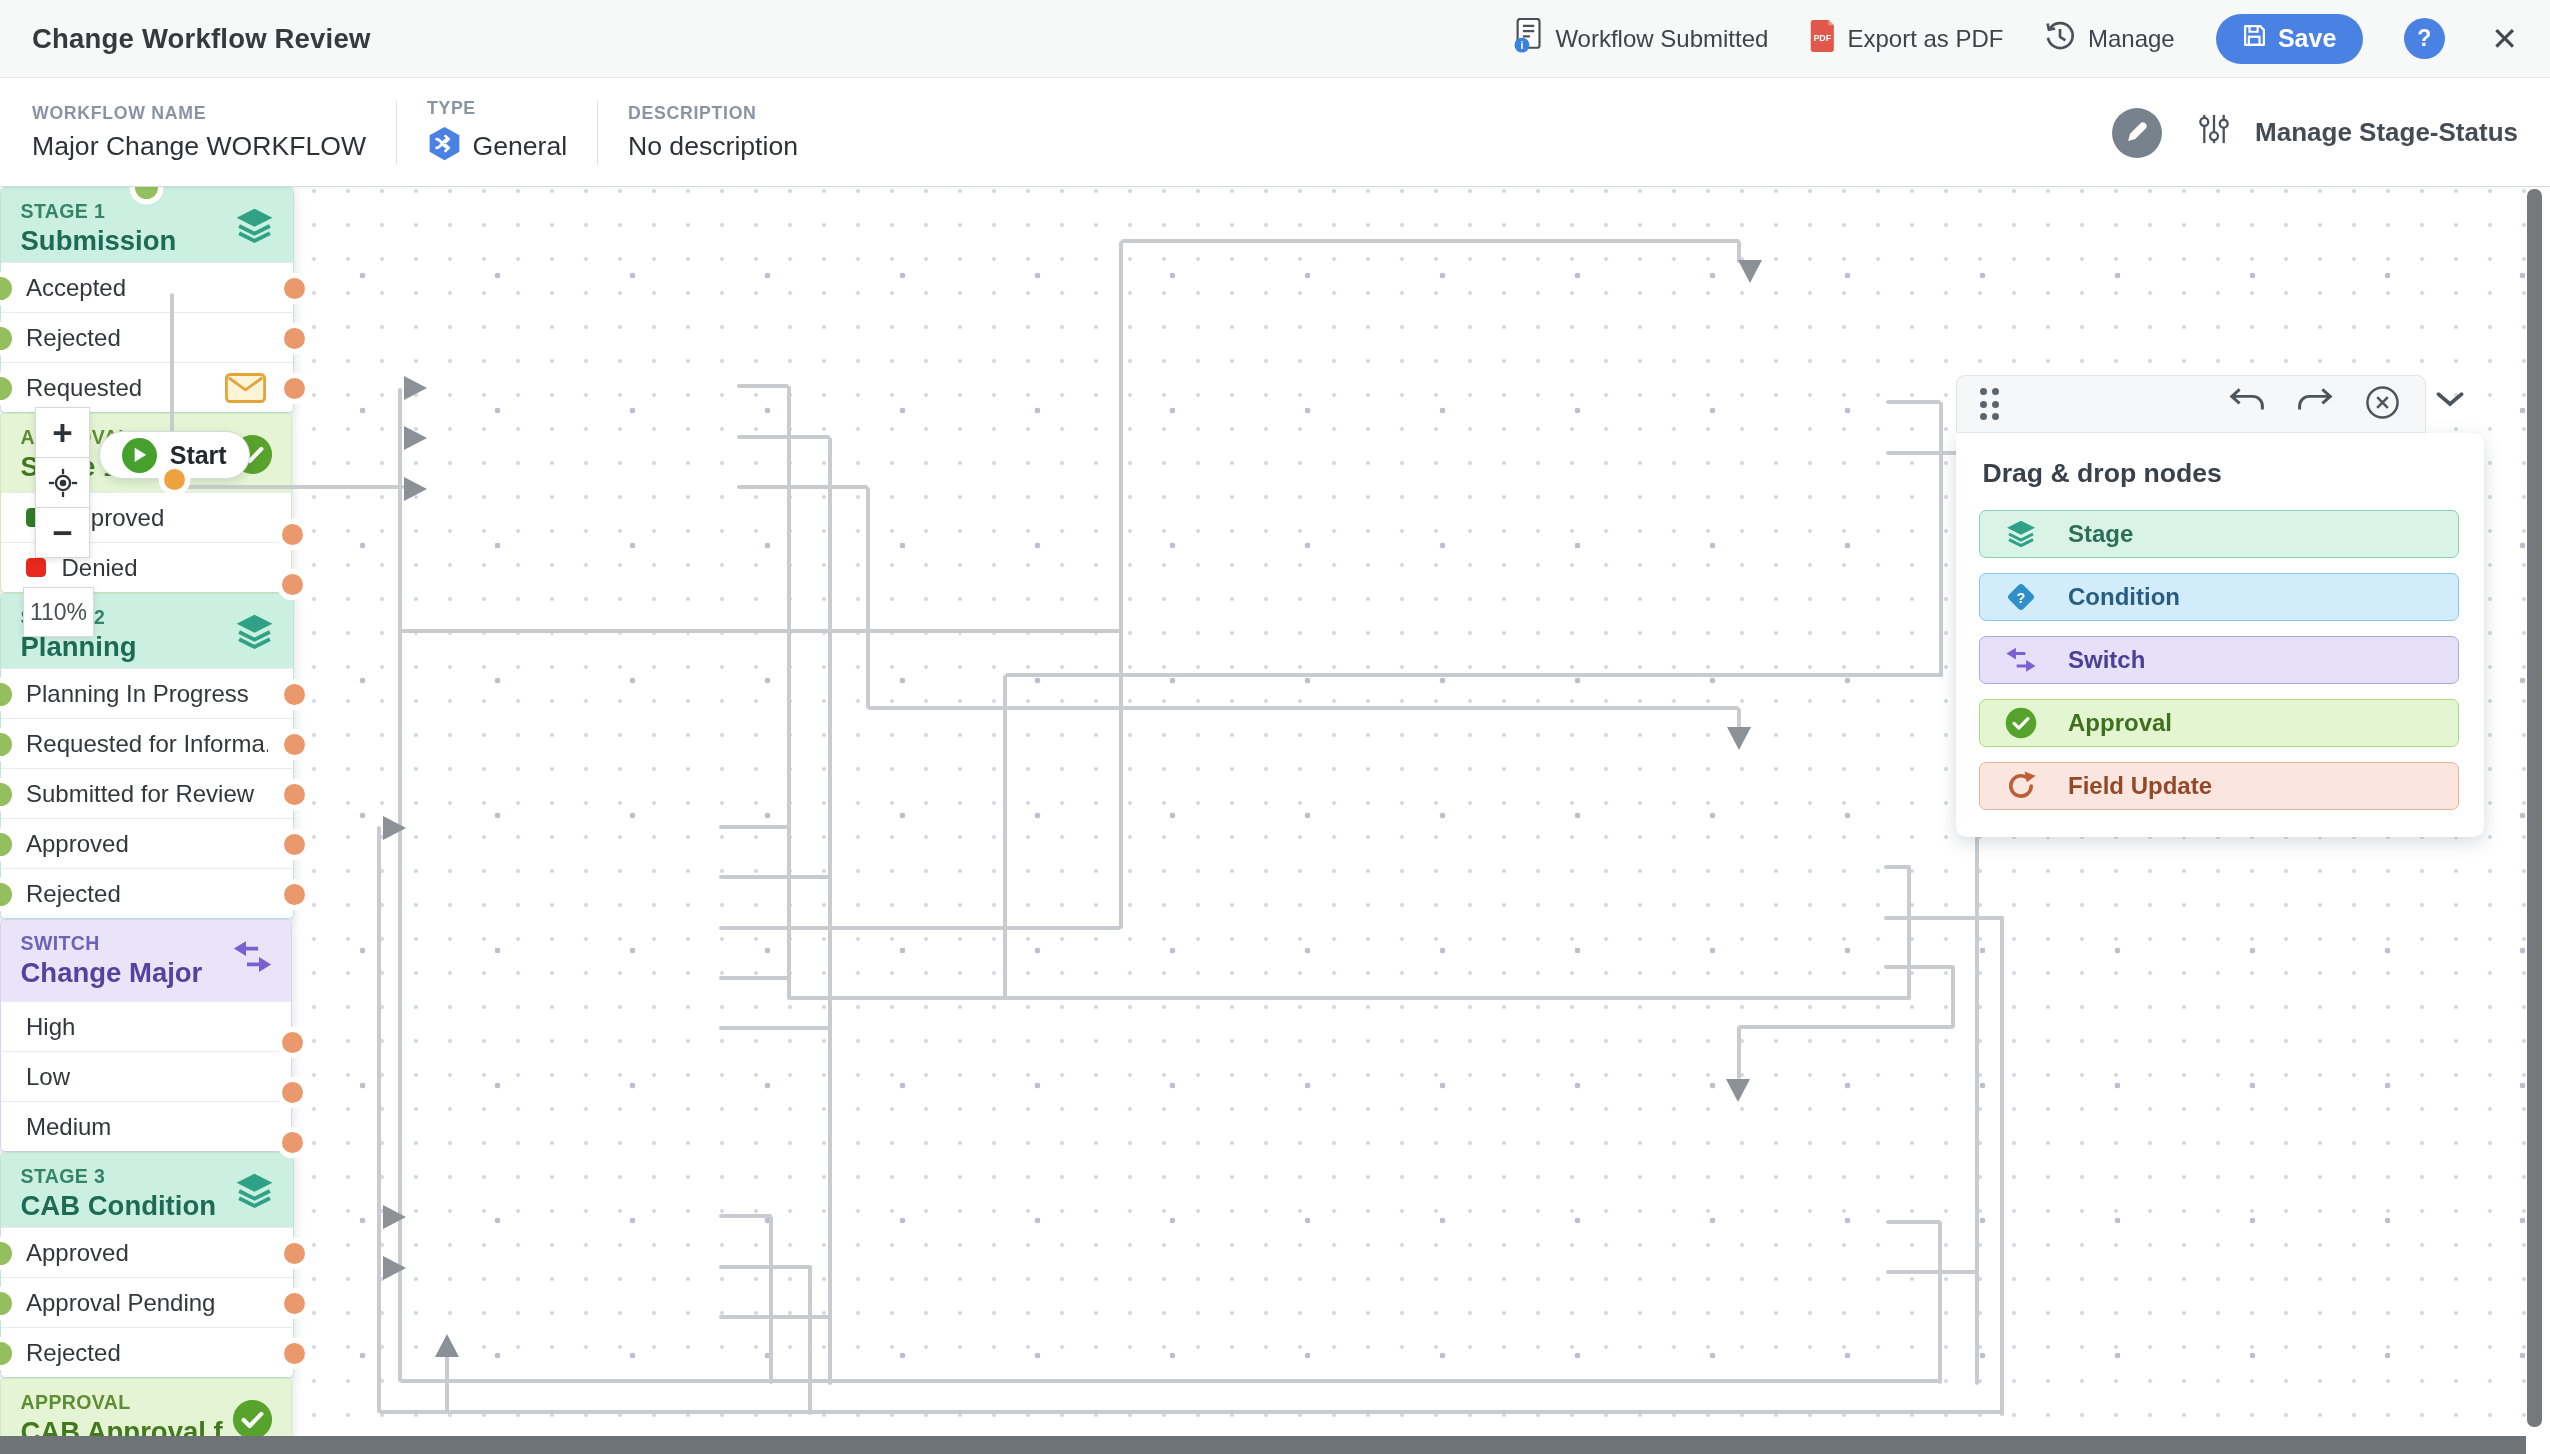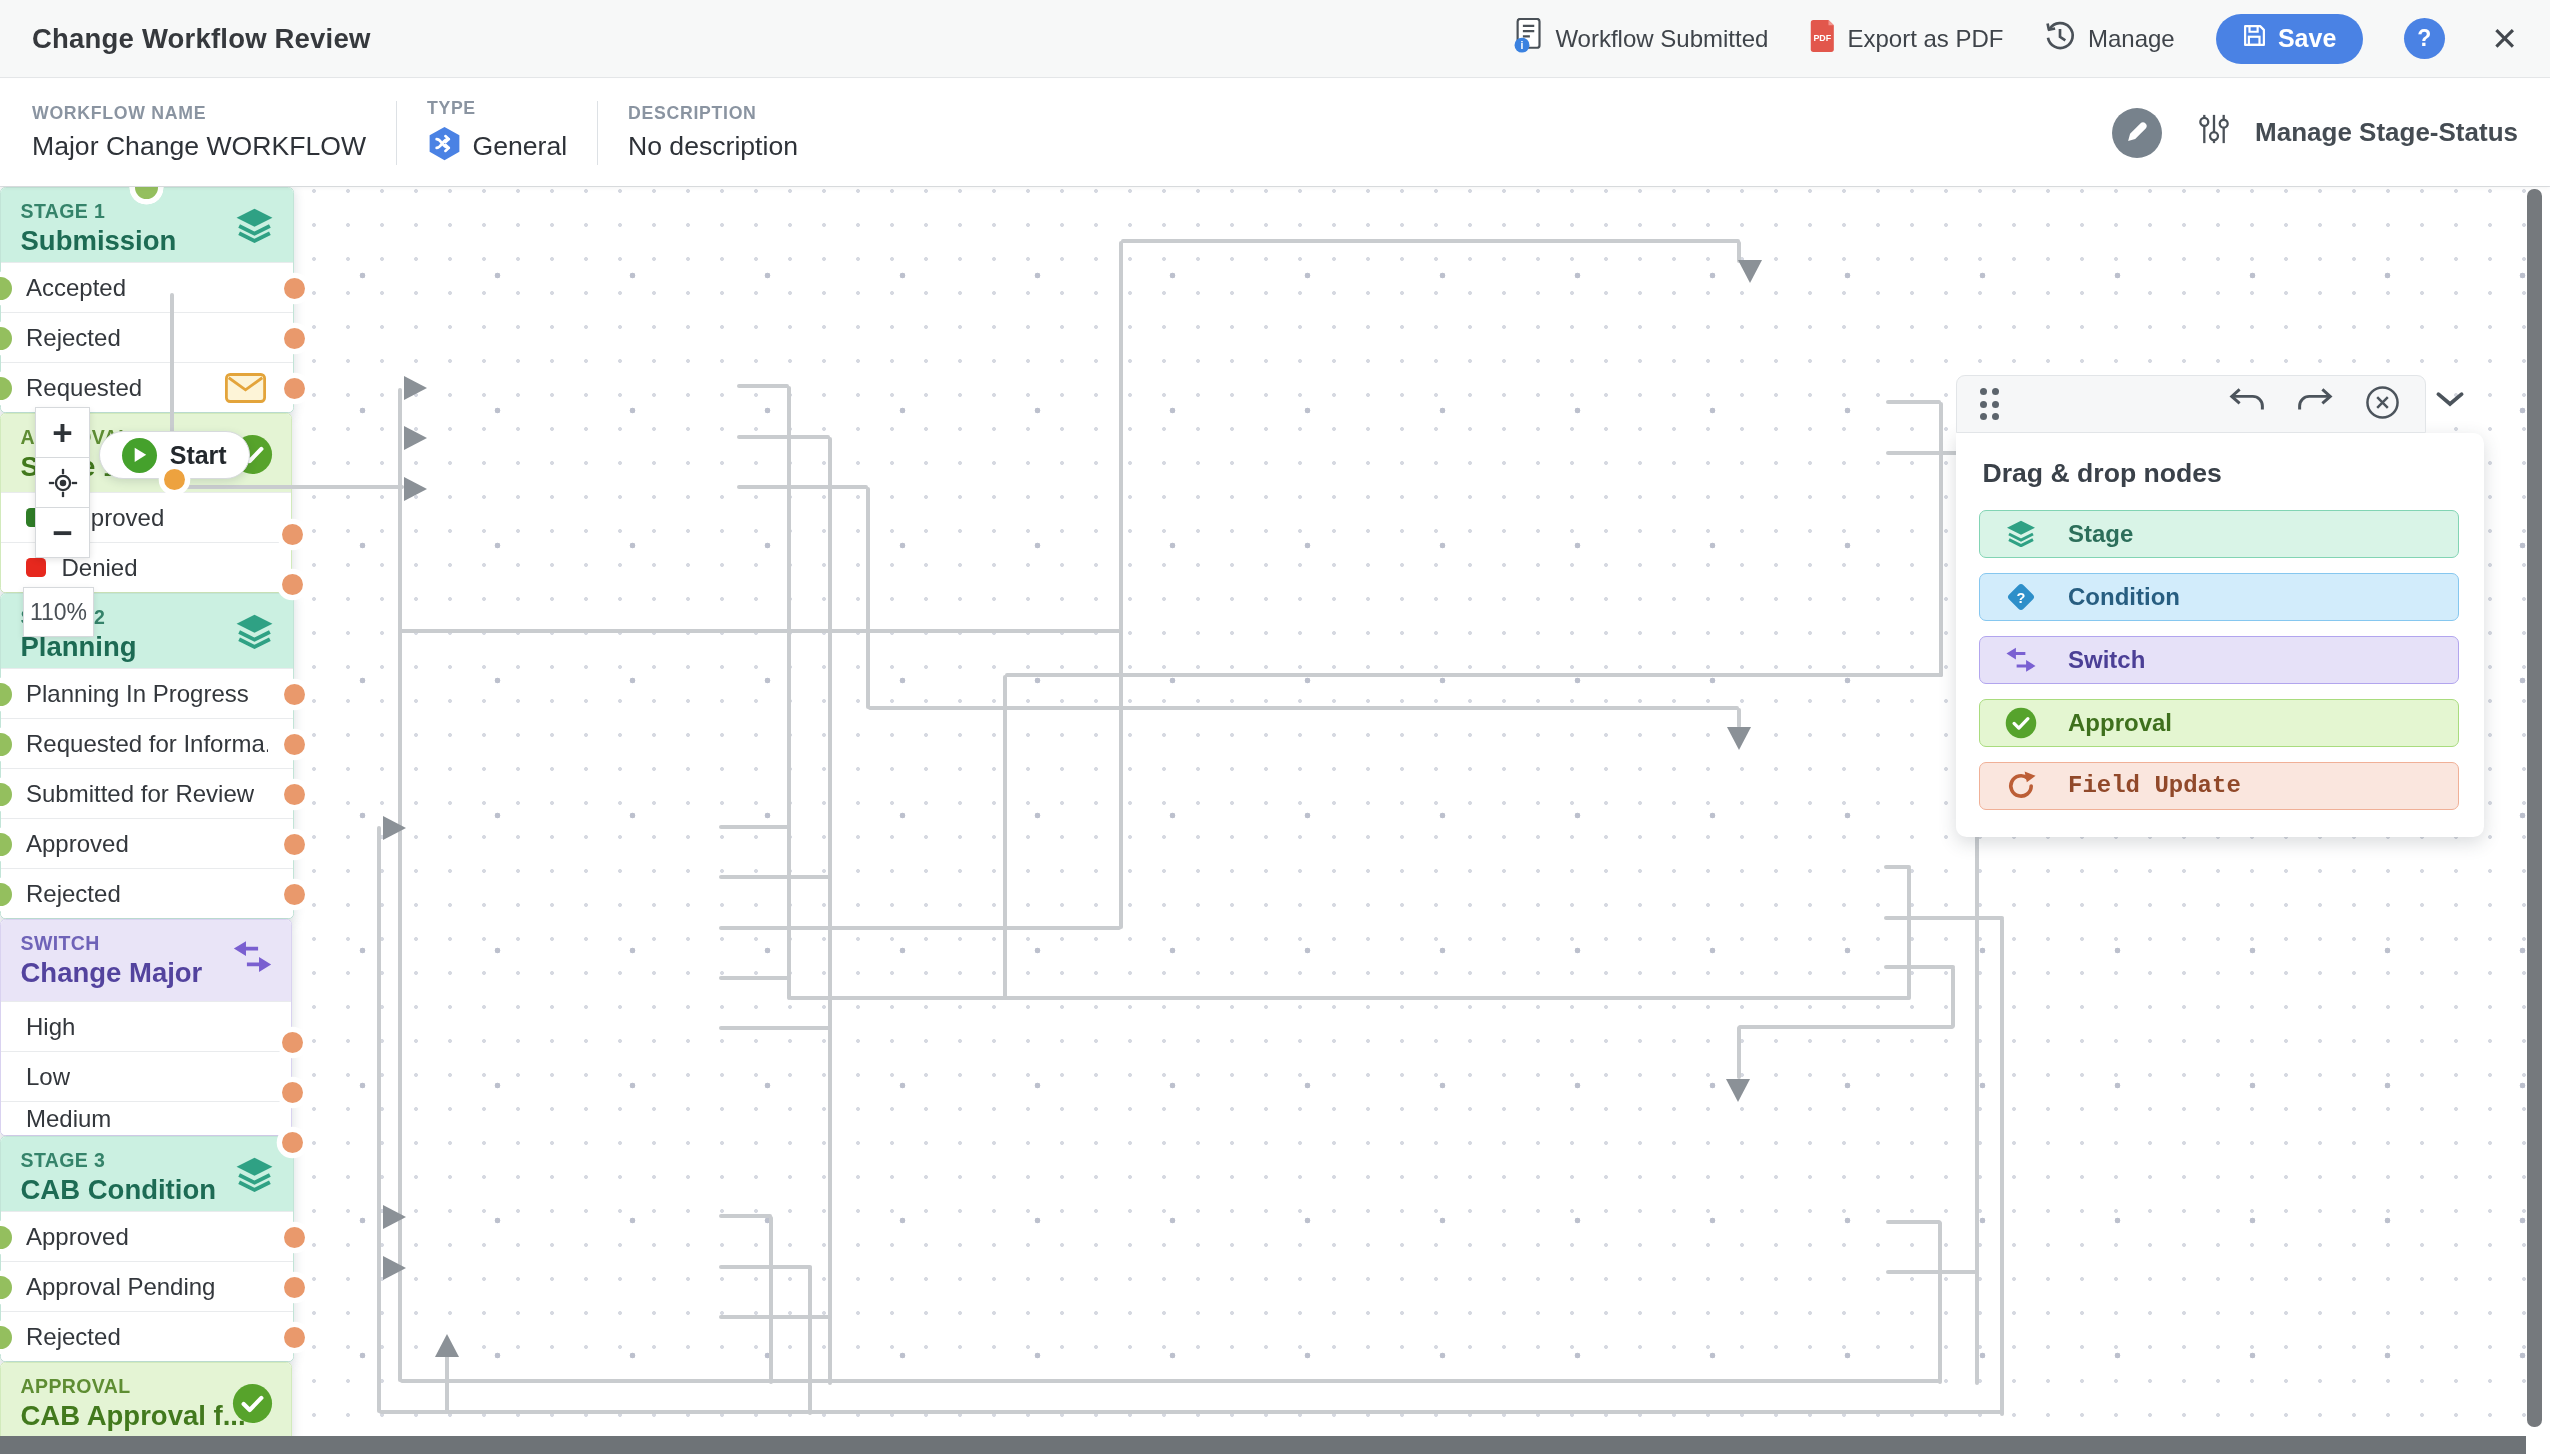--- a/index.html
+++ b/index.html
@@ -403,21 +403,21 @@
             </svg></span>
         </div>
         <div class="node-row" style="height: 50px;">
           <span style="white-space: nowrap; overflow: hidden;">High</span>
           <span class="port port-o" style="right: -11.5px; top: 30px;"></span>
         </div>
         <div class="node-row" style="height: 50px;">
           <span style="white-space: nowrap; overflow: hidden;">Low</span>
           <span class="port port-o" style="right: -11.5px; top: 30px;"></span>
         </div>
-        <div class="node-row" style="height: 34px;">
+        <div class="node-row" style="height: 50px;">
           <span style="white-space: nowrap; overflow: hidden;">Medium</span>
           <span class="port port-o" style="right: -11.5px; top: 30px;"></span>
         </div>
       </div>
       <div class="wf-node k-stage" style="left: 425px; top: 932px; width: 294px; pointer-events: auto;">
         <div class="node-header" style="height: 74px;">
           <div class="node-type">STAGE 3</div>
           <div class="node-title">CAB Condition</div>
           <span class="node-hicon"><svg width="41" height="35" viewBox="0 0 48 41">
               <path d="M24 1 L45 11.5 L24 22 L3 11.5 Z" fill="#2fa184"></path>
@@ -523,21 +523,21 @@
           </span>
           <span class="chip-label" style="color: rgb(62, 112, 29);">Approval</span>
         </div>
         <div class="chip" style="background: rgb(250, 230, 222); border-color: rgb(240, 176, 151);">
           <span style="display: flex; width: 35px; justify-content: center;">
             <svg width="32" height="32" viewBox="0 0 44 44" fill="none">
               <path d="M36 22 a14 14 0 1 1 -5 -10.8" stroke="#bc5e36" stroke-width="5" stroke-linecap="round"></path>
               <path d="M27 2 L42 8 L30 17 Z" fill="#bc5e36"></path>
             </svg>
           </span>
-          <span class="chip-label" style="color: rgb(145, 73, 42); font-family: Liberation Mono, monospace;">Field Update</span>
+          <span class="chip-label" style="color: rgb(145, 73, 42);">Field Update</span>
         </div>
       </div>
   </div>
 
   <div class="hscroll"></div>
   <div class="vscroll"></div>
 </div>
 
 
 </body></html>

